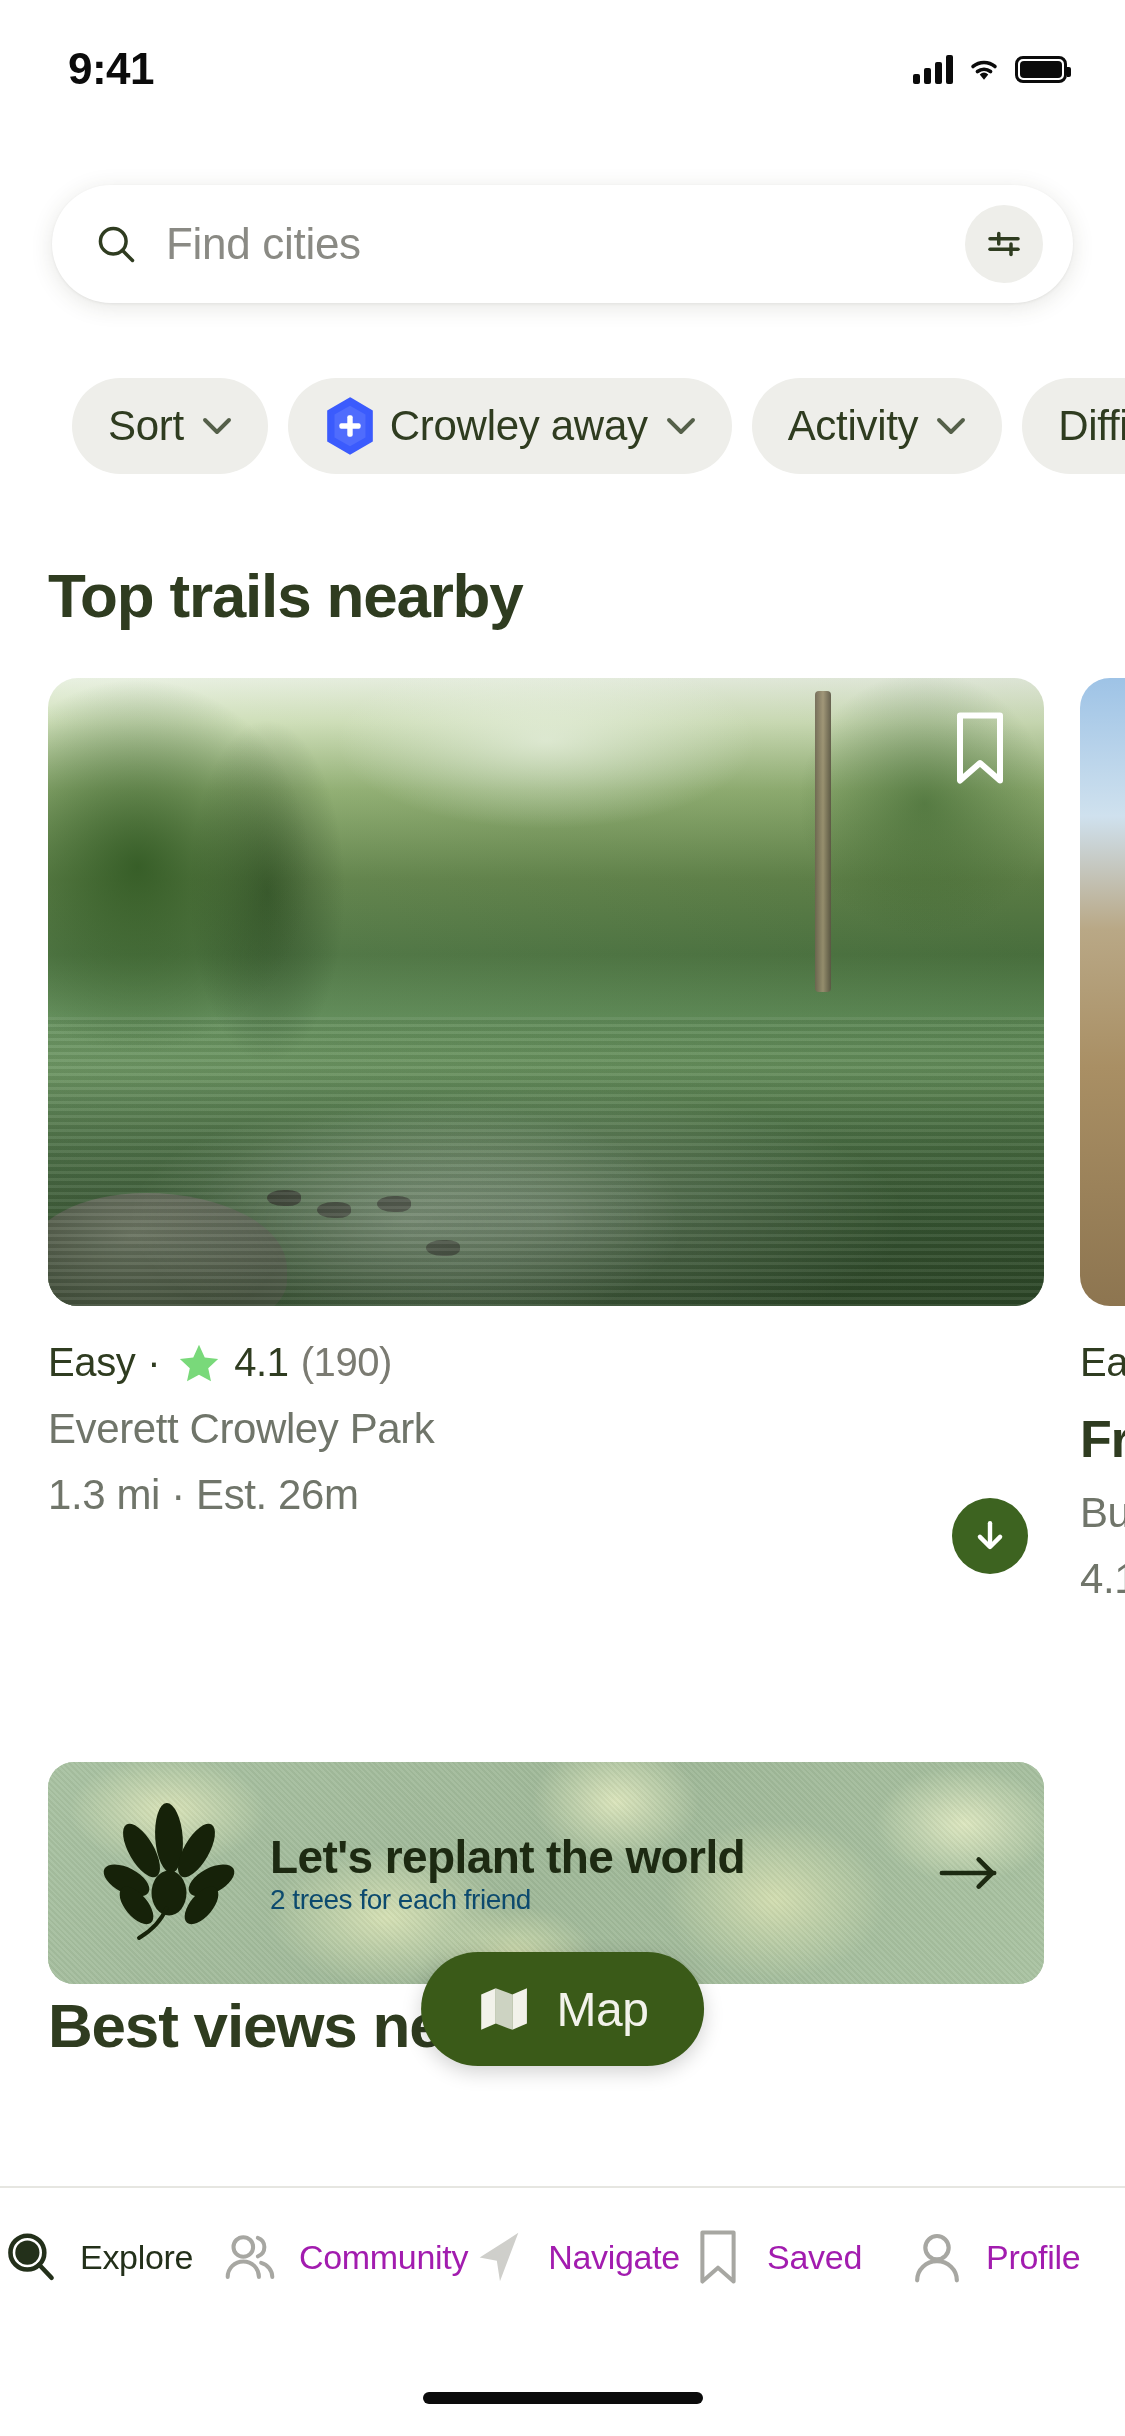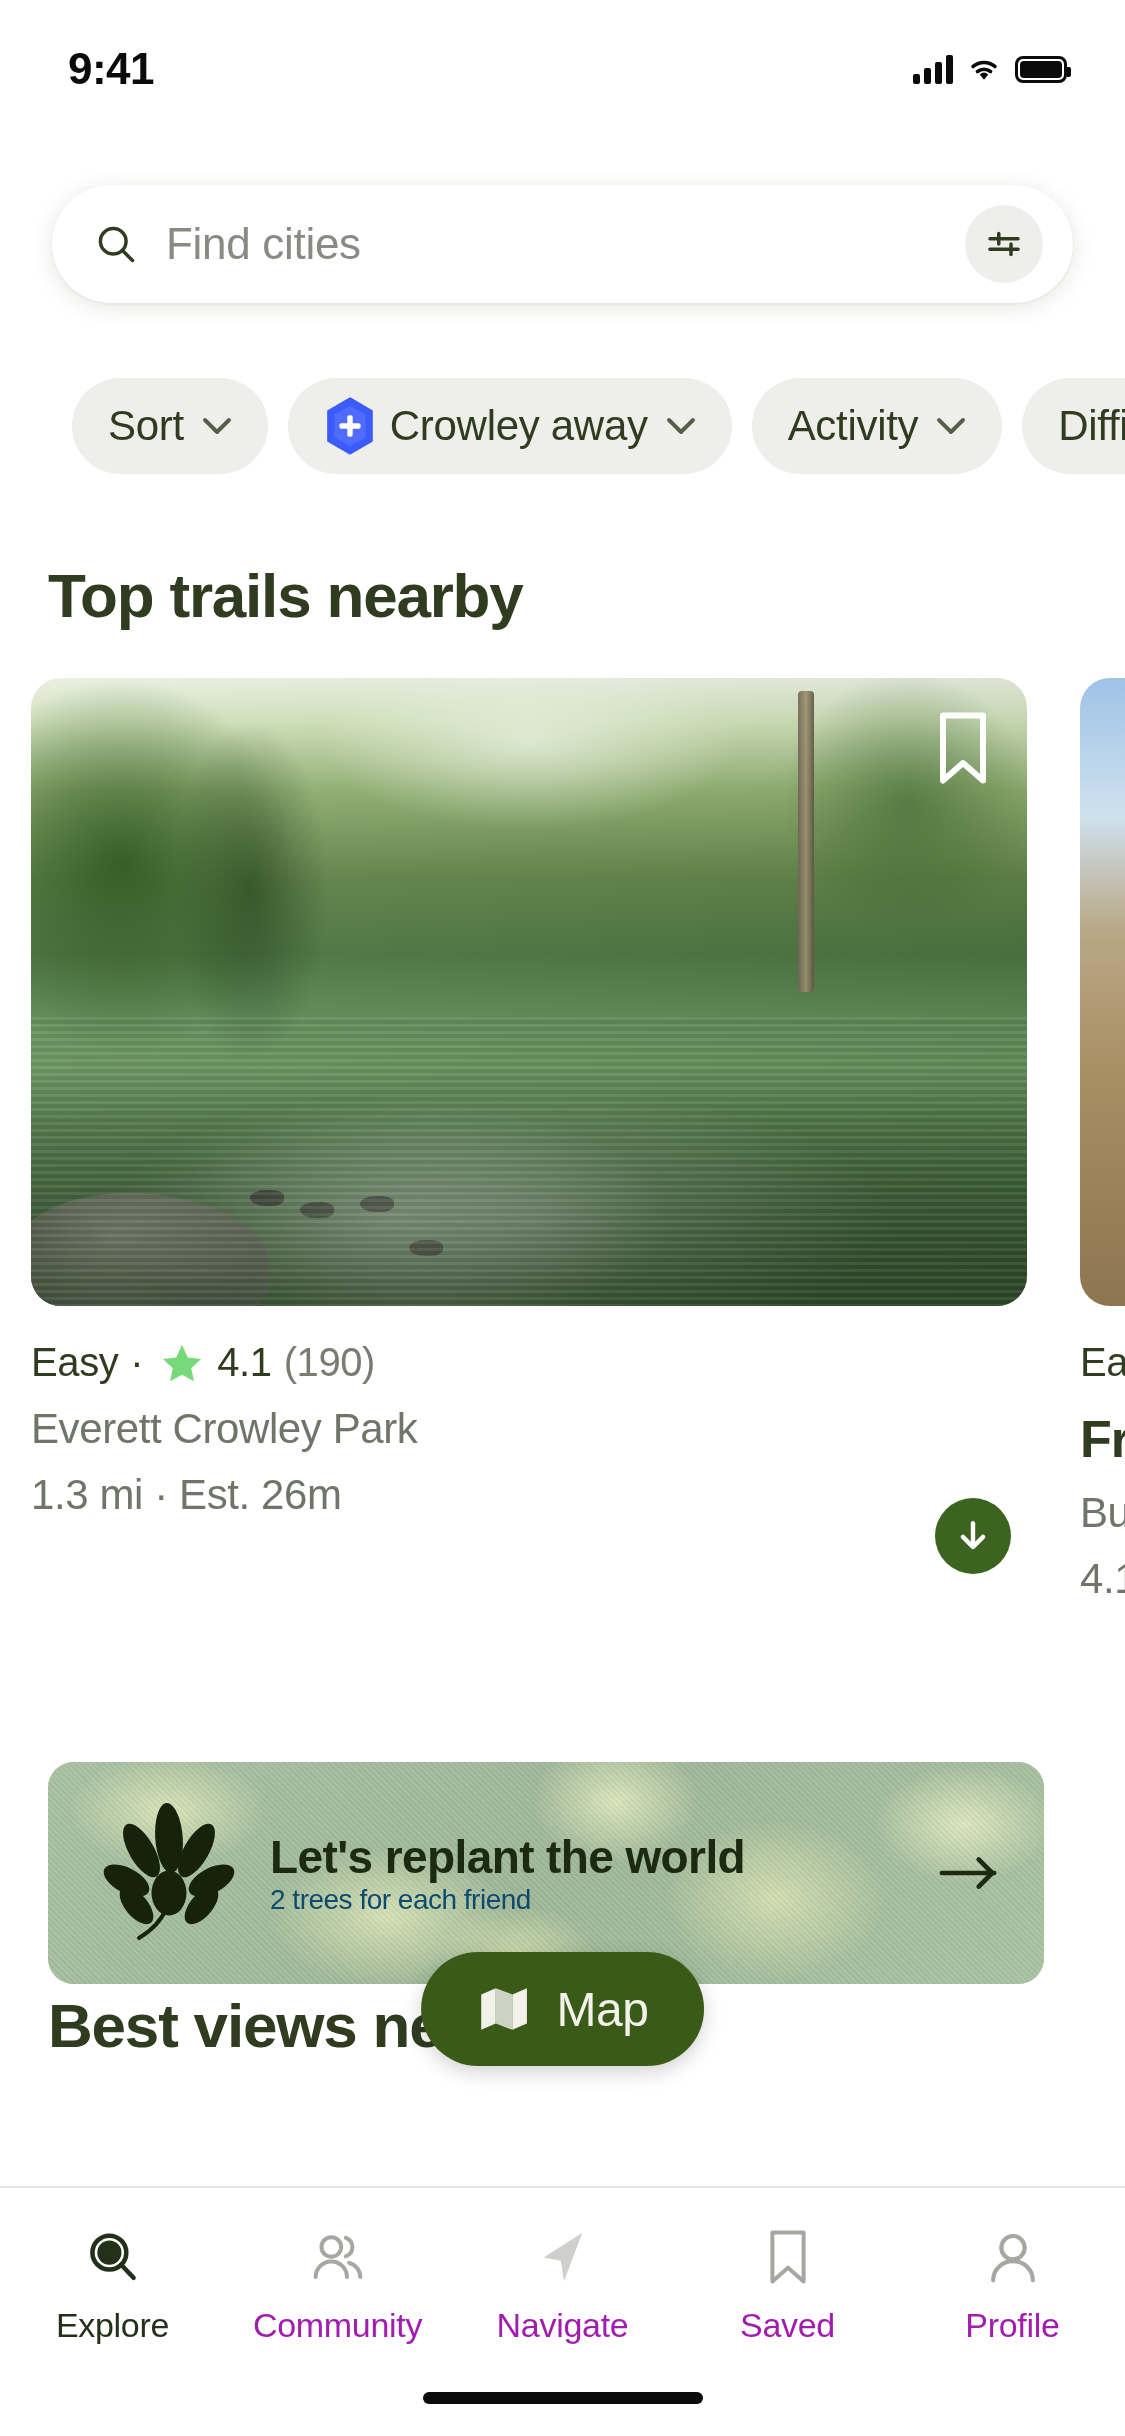--- a/index.html
+++ b/index.html
@@ -65,21 +65,21 @@
   .section-title{
     position:absolute; left:48px; font-size:62px; font-weight:700;
     color:#2f3c20; letter-spacing:-1.2px;
   }
   #sec1{ top:560px; }
   #sec2{ top:1990px; }
 
   
   .cards{ position:absolute; top:678px; left:0; width:1125px; height:1010px; }
   .card{ position:absolute; top:0; }
-  .card.main{ left:31px; width:996px; }
+  .card.main{ left:48px; width:996px; }
   .card.next{ left:1080px; width:996px; }
 
   .thumb{
     width:100%; height:628px; border-radius:30px; overflow:hidden; position:relative;
   }
   .thumb.pond{
     background:
       radial-gradient(ellipse 60% 35% at 50% 86%, rgba(255,255,255,0.30) 0%, rgba(255,255,255,0) 60%),
       linear-gradient(180deg,
         #e8f0e0 0%, #cfe0b8 7%, #8fae70 18%,
@@ -178,21 +178,21 @@
   }
   .map-fab .glyph{ width:54px; height:50px;}
   .map-fab .label{ font-size:48px; color:#f2f2ea; font-weight:500; letter-spacing:-0.5px;}
 
   
   .bottomnav{
     position:absolute; left:0; bottom:0; width:1125px; height:250px;
     background:#ffffff; border-top:2px solid #e6e6e1;
     display:flex; align-items:flex-start; padding-top:38px;
   }
-  .navitem{ flex:1; display:flex; flex-direction:column; align-items:center; gap:18px;}
+  .navitem{ flex:1; display:flex; flex-direction:row; align-items:center; gap:18px;}
   .navicon{ width:62px; height:62px; display:flex; align-items:center; justify-content:center;}
   .navlabel{ font-size:34px; color:#a21caf; letter-spacing:-0.3px;}
   .navitem.active .navlabel{ color:#23301a; font-weight:500;}
   .home-indicator{
     position:absolute; left:50%; transform:translateX(-50%); bottom:32px;
     width:280px; height:12px; border-radius:8px; background:#0b0b0b;
   }
 </style>
 </head>
 <body>

